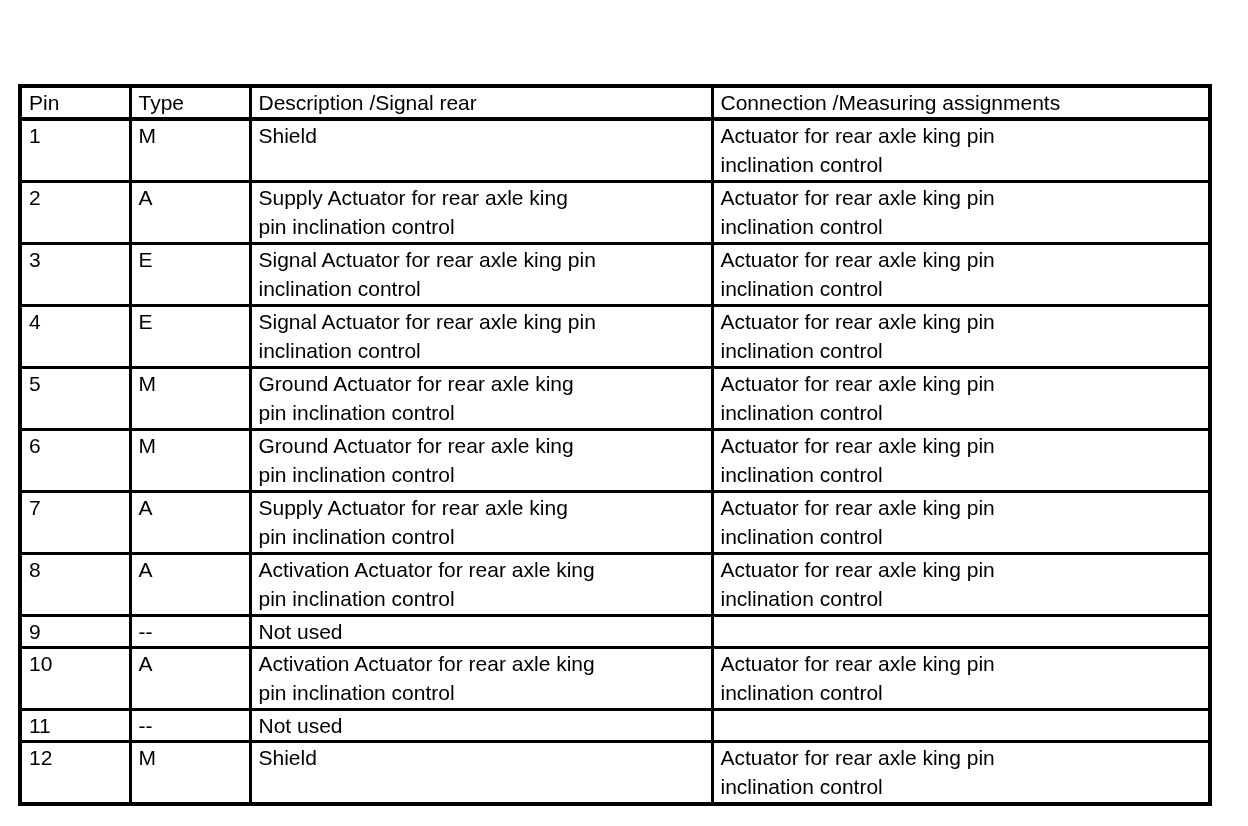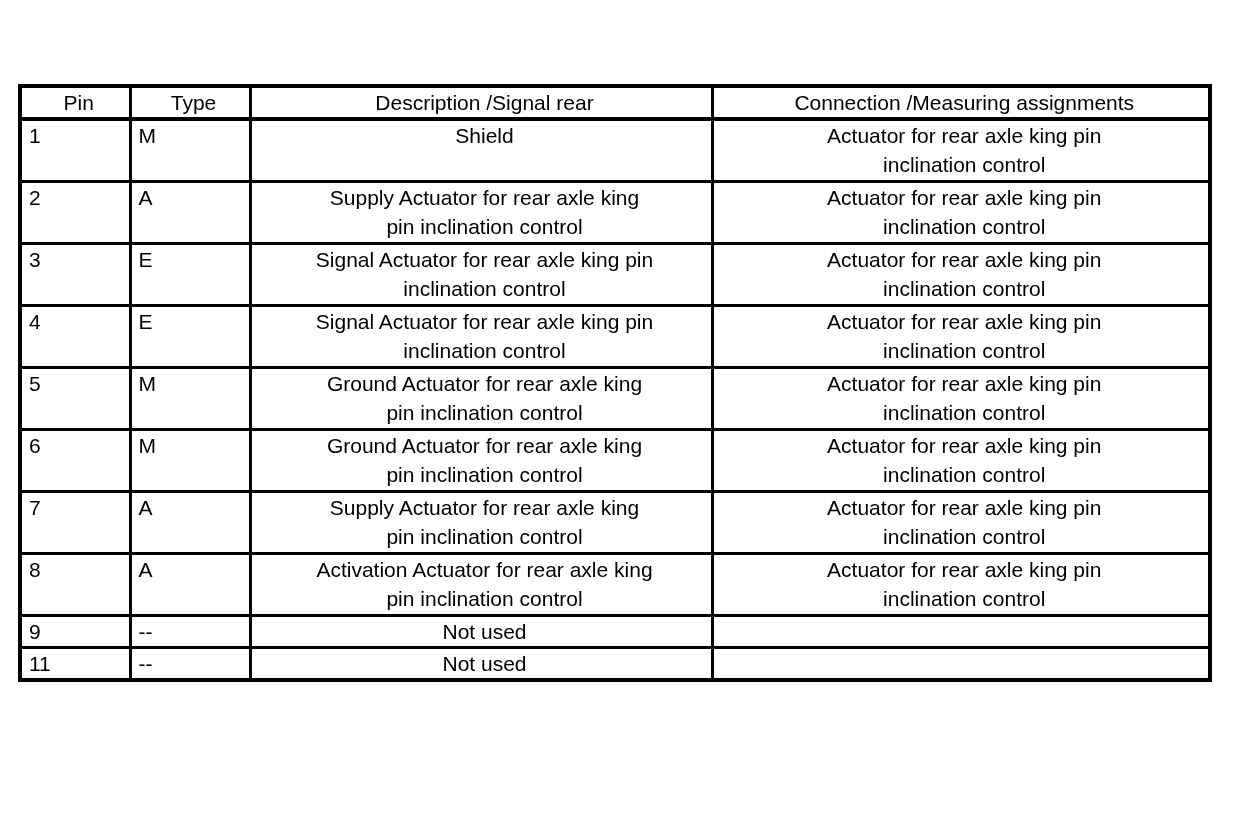--- a/index.html
+++ b/index.html
@@ -51,32 +51,30 @@
     font-size: 21px;
     line-height: 29px;
     font-weight: 400;
     text-align: left;
     vertical-align: top;
     background: #ffffff;
   }
   .pin-table thead th {
     height: 28px;
     border-bottom-width: 4px;
-    text-align: center;
   }
   .pin-table tbody tr.r-tall td {
     height: 59px;
   }
   .pin-table tbody tr.r-short td {
     height: 28px;
   }
   .cell-line {
     display: block;
     white-space: nowrap;
-    text-align: center;
   }
   .cell-text {
     display: block;
   }
 </style>
 </head>
 <body>
 
 <div class="page">
 
@@ -234,32 +232,64 @@
           </td>
           <td>
             <span class="cell-line">Not used</span>
             <span class="cell-line"></span>
           </td>
           <td>
             <span class="cell-line"></span>
             <span class="cell-line"></span>
           </td>
         </tr>
+        <tr class="r-tall">
+          <td>
+            <span class="cell-text">10</span>
+          </td>
+          <td>
+            <span class="cell-text">A</span>
+          </td>
+          <td>
+            <span class="cell-line">Activation Actuator for rear axle king</span>
+            <span class="cell-line">pin inclination control</span>
+          </td>
+          <td>
+            <span class="cell-line">Actuator for rear axle king pin</span>
+            <span class="cell-line">inclination control</span>
+          </td>
+        </tr>
         <tr class="r-short">
           <td>
             <span class="cell-text">11</span>
           </td>
           <td>
             <span class="cell-text">--</span>
           </td>
           <td>
             <span class="cell-line">Not used</span>
             <span class="cell-line"></span>
           </td>
           <td>
             <span class="cell-line"></span>
             <span class="cell-line"></span>
+          </td>
+        </tr>
+        <tr class="r-tall">
+          <td>
+            <span class="cell-text">12</span>
+          </td>
+          <td>
+            <span class="cell-text">M</span>
+          </td>
+          <td>
+            <span class="cell-line">Shield</span>
+            <span class="cell-line"></span>
+          </td>
+          <td>
+            <span class="cell-line">Actuator for rear axle king pin</span>
+            <span class="cell-line">inclination control</span>
           </td>
         </tr>
       </tbody>
   </table>
 
 </div>
 
 </body></html>

